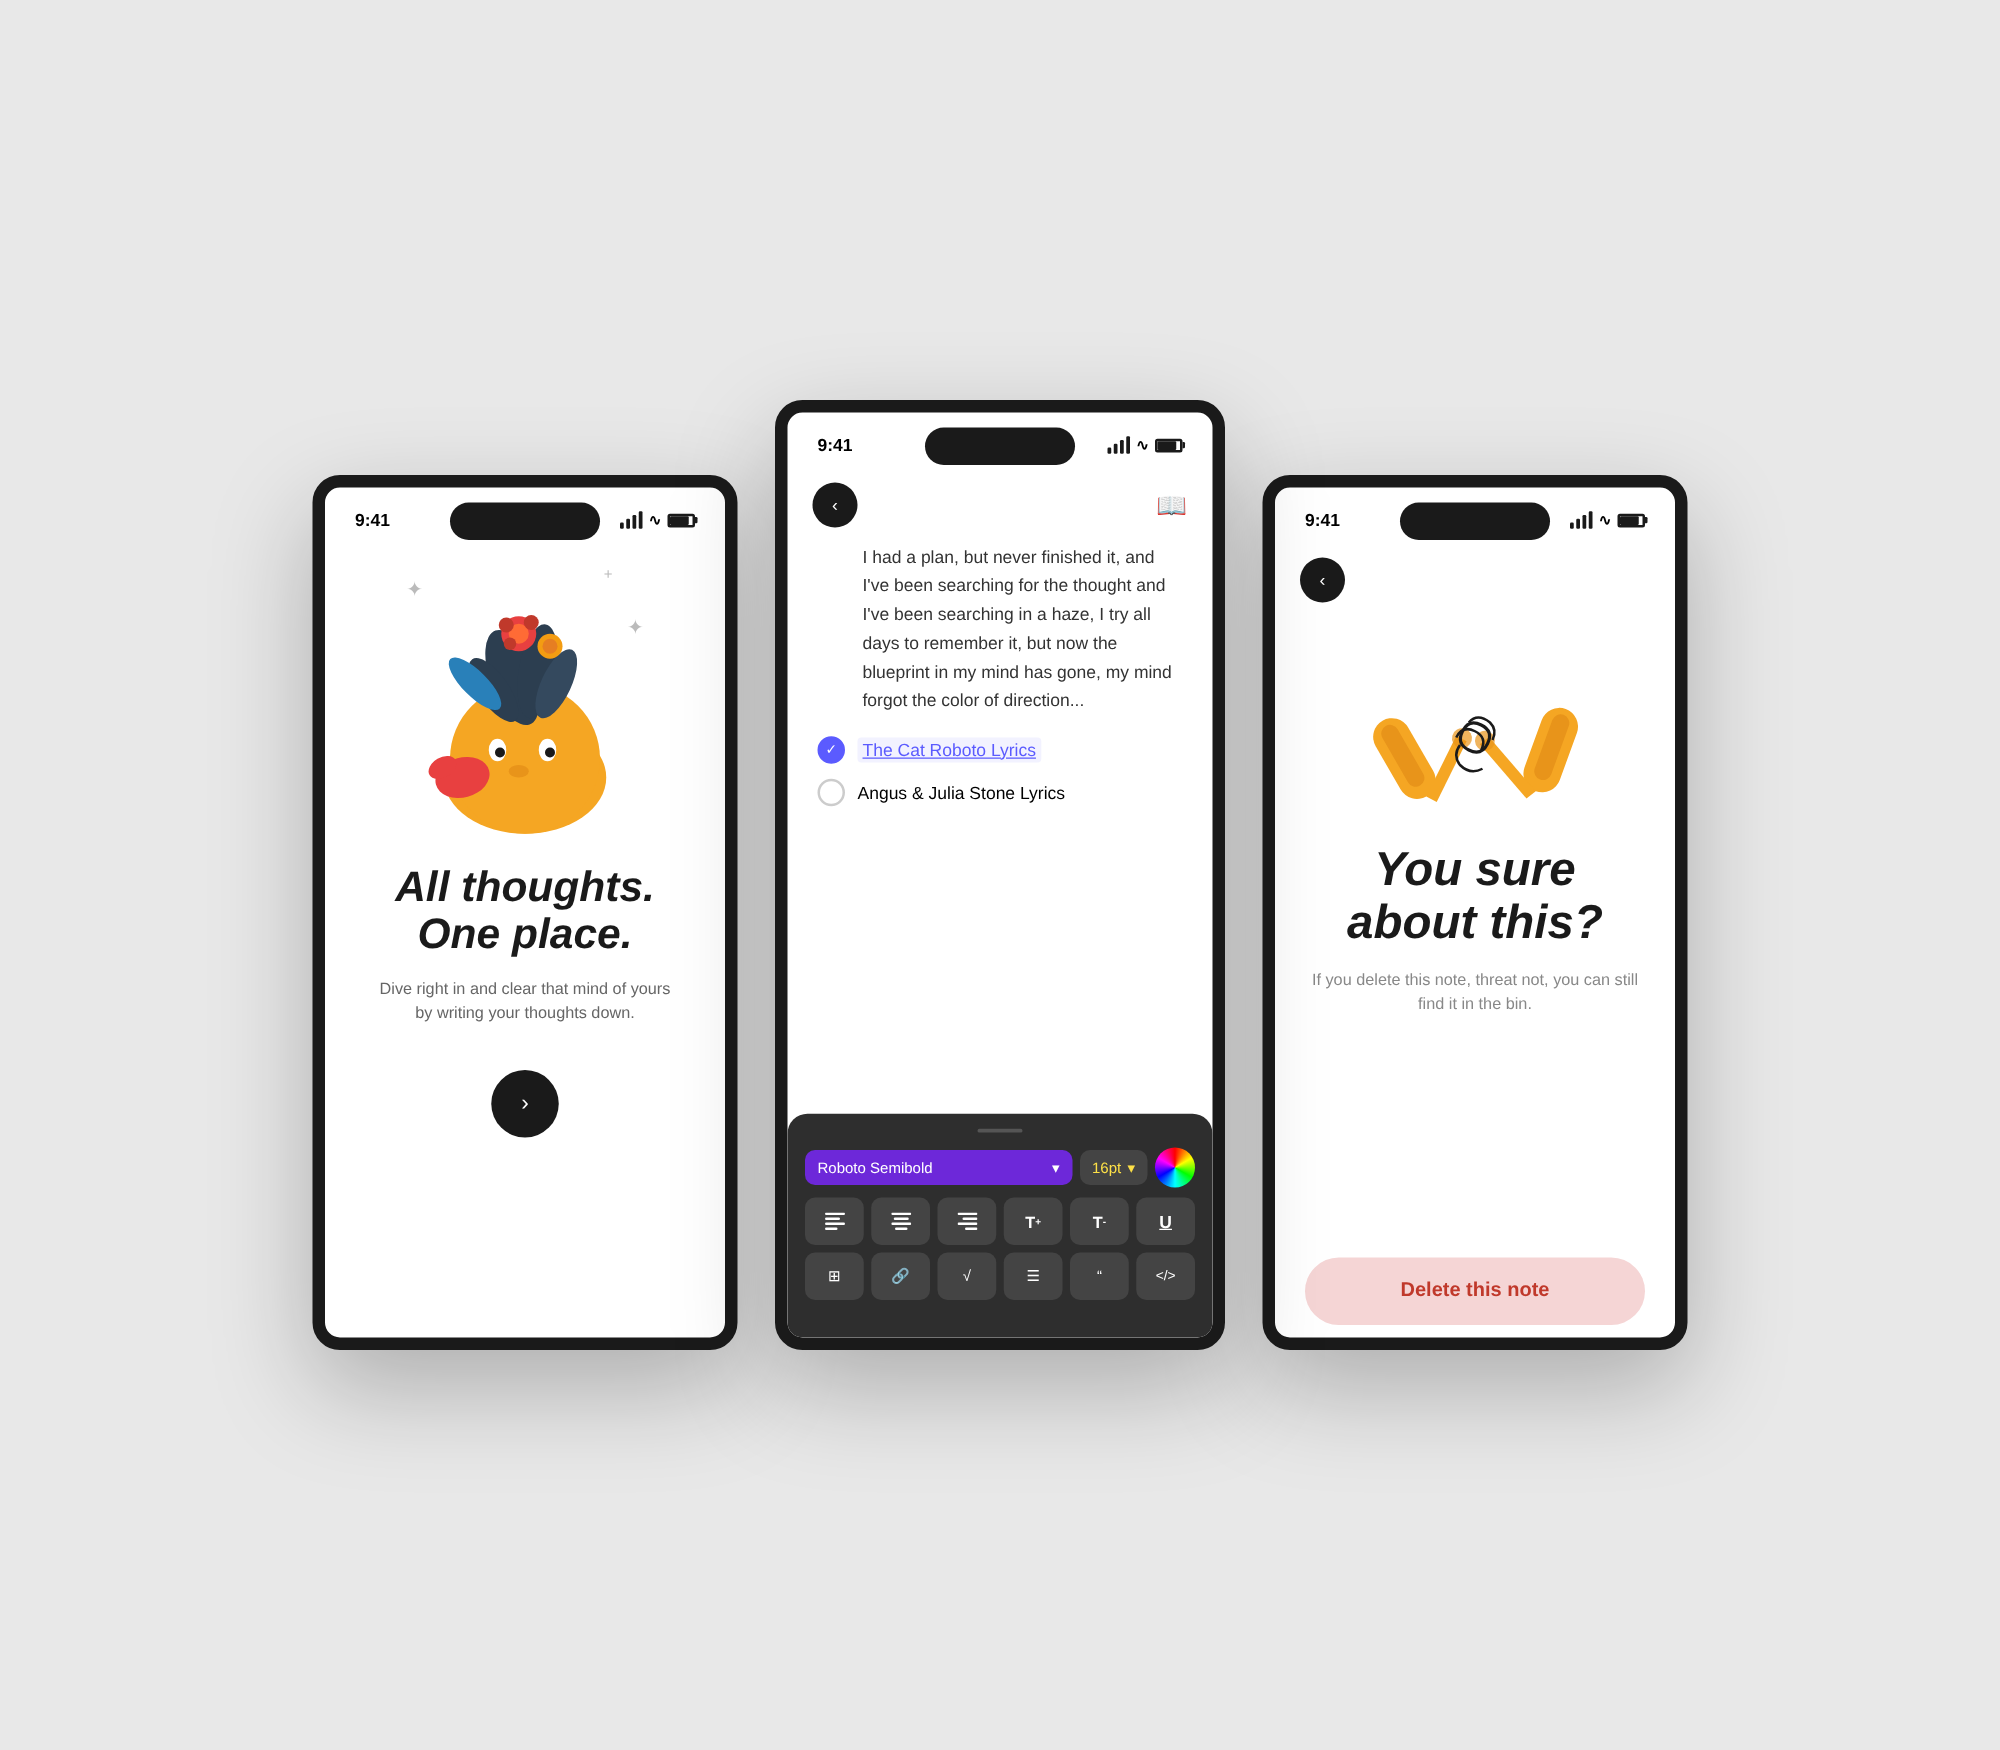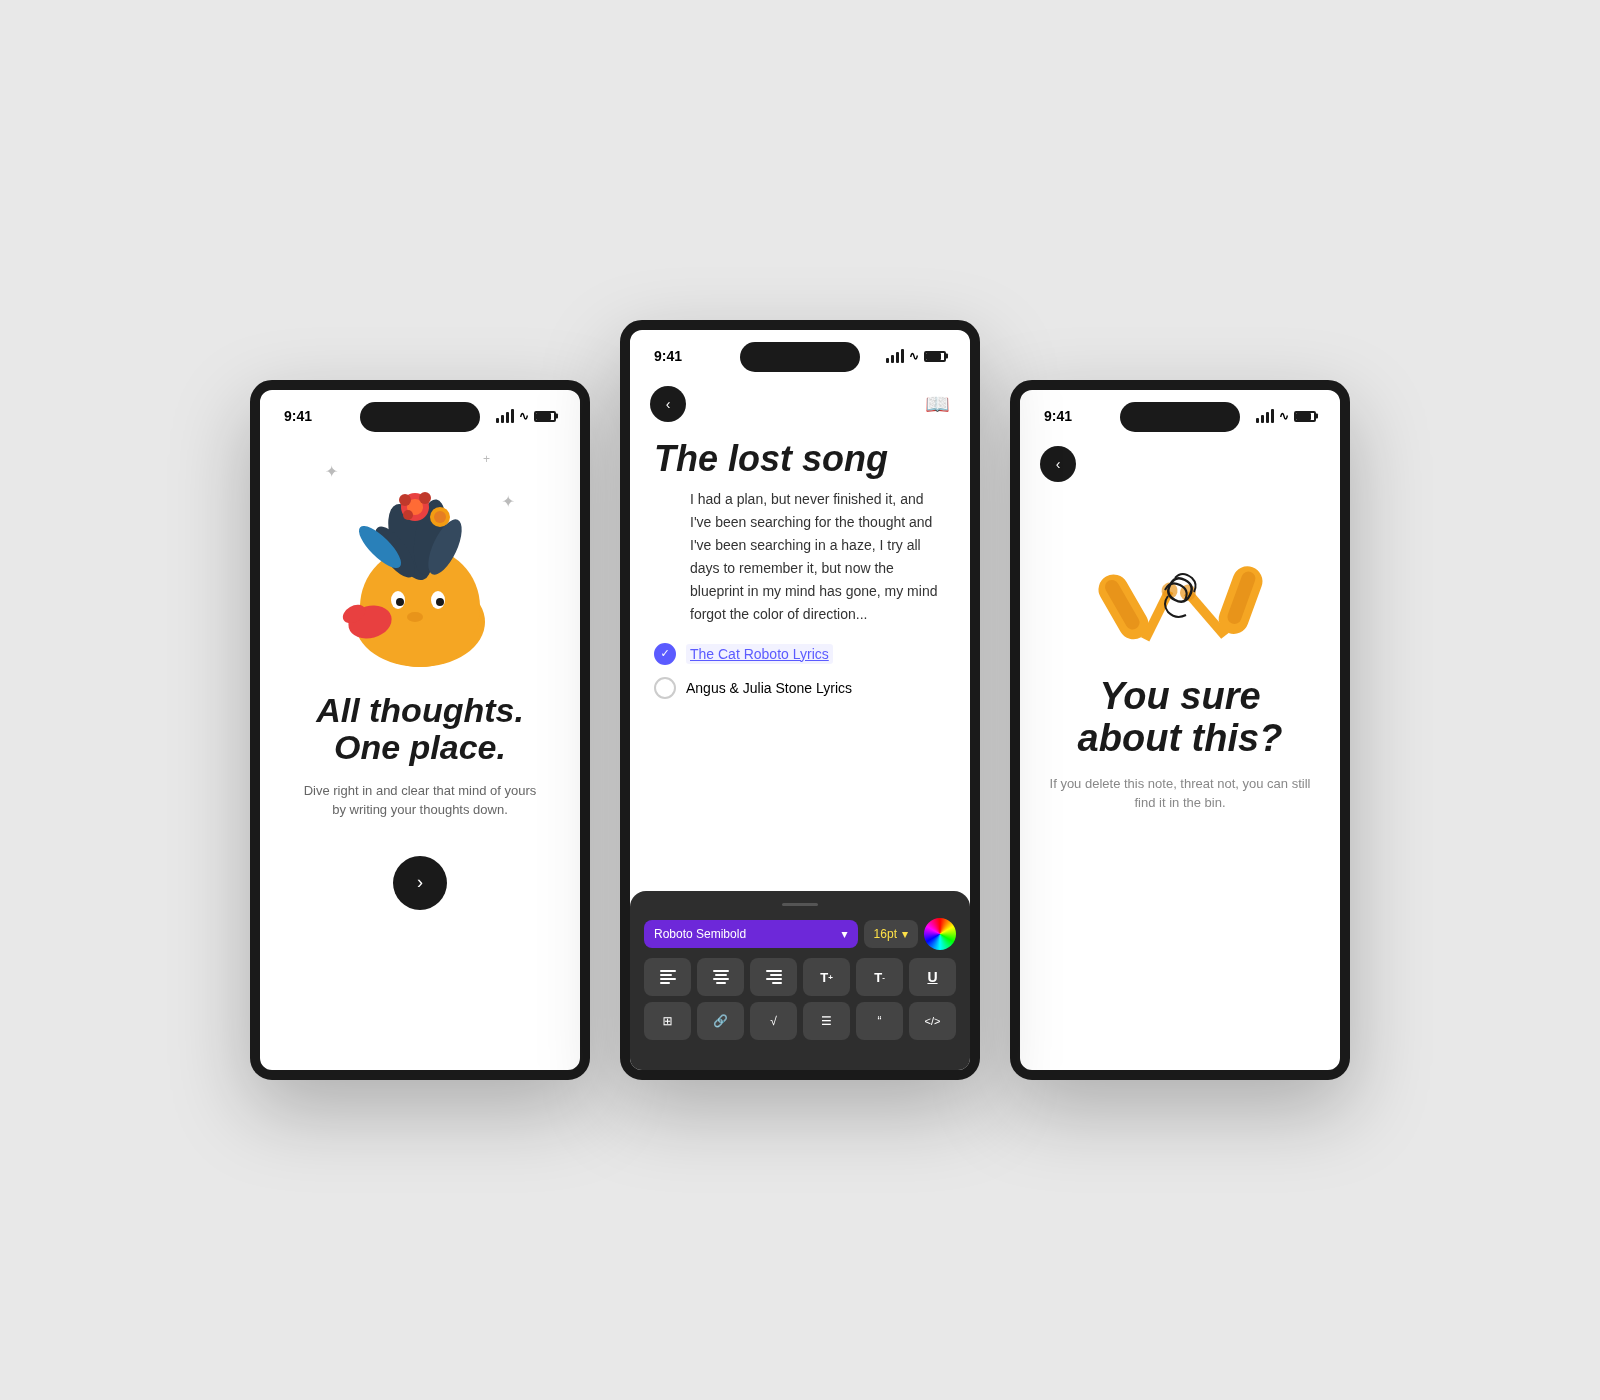--- a/index.html
+++ b/index.html
@@ -494,21 +494,20 @@
           <div class="battery-fill"></div>
         </div>
       </div>
     </div>
 
     <div class="nav-bar">
       <div class="back-btn">‹</div>
       <div class="book-icon">📖</div>
     </div>
 
-    <div class="note-title">The lost song</div>
     <div class="note-body">I had a plan, but never finished it, and I've been searching for the thought and I've been searching in a haze, I try all days to remember it, but now the blueprint in my mind has gone, my mind forgot the color of direction...</div>
 
     <div class="checklist">
       <div class="checklist-item">
         <div class="check-circle checked">✓</div>
         <span class="checked-text">The Cat Roboto Lyrics</span>
       </div>
       <div class="checklist-item">
         <div class="check-circle"></div>
         <span>Angus &amp; Julia Stone Lyrics</span>
@@ -617,16 +616,17 @@
           <path d="M90 85 Q95 75 105 80 Q115 85 110 95 Q105 105 95 100 Q85 95 90 85" fill="none" stroke="#1a1a1a" stroke-width="2.5"></path>
           <path d="M85 90 Q90 80 100 85 Q110 90 105 100" fill="none" stroke="#1a1a1a" stroke-width="2"></path>
           <path d="M95 78 Q102 70 112 78 Q118 84 114 92" fill="none" stroke="#1a1a1a" stroke-width="2"></path>
           <path d="M88 96 Q82 104 88 112 Q96 120 106 115" fill="none" stroke="#1a1a1a" stroke-width="2"></path>
         </svg>
       </div>
 
       <div class="confirm-title">You sure about this?</div>
       <div class="confirm-subtitle">If you delete this note, threat not, you can still find it in the bin.</div>
 
+      <div class="delete-button">Delete this note</div>
     </div>
   </div>
 
 </div>
 
 </body></html>

